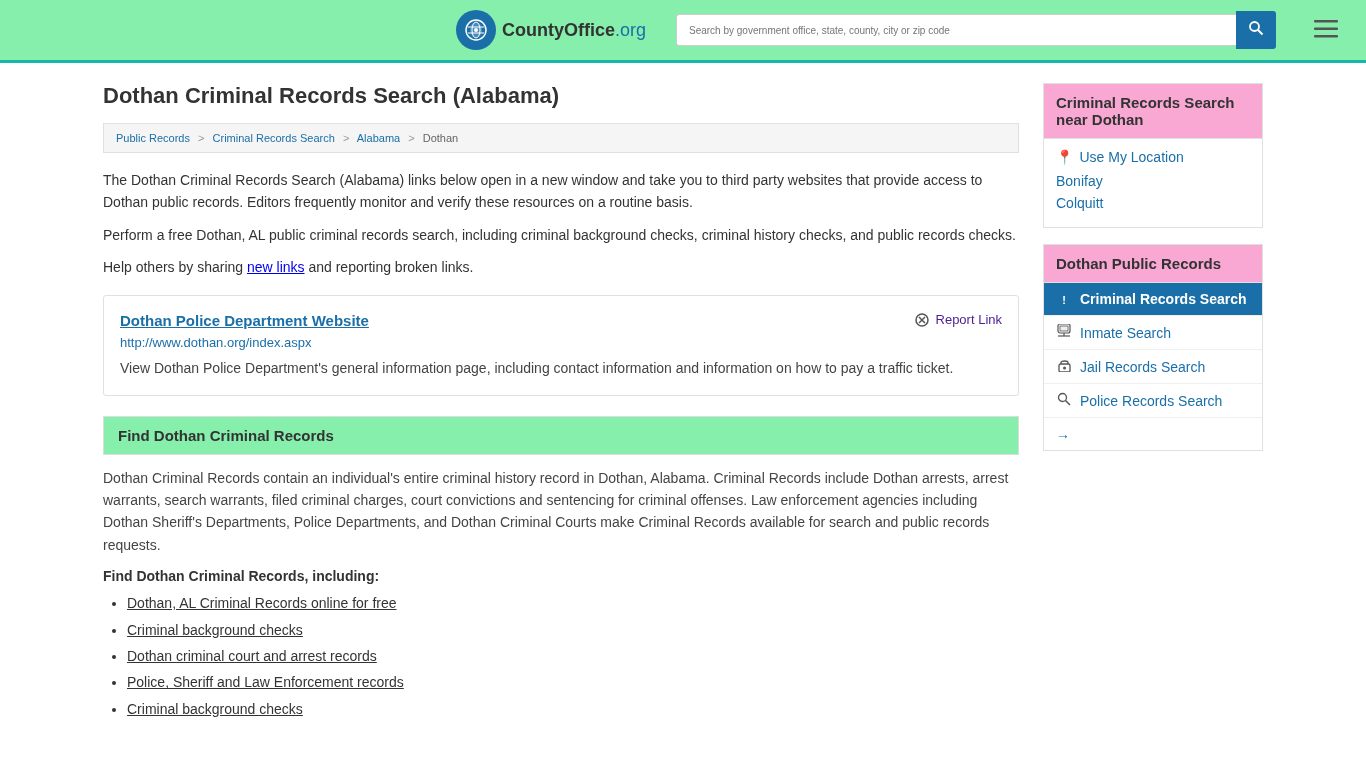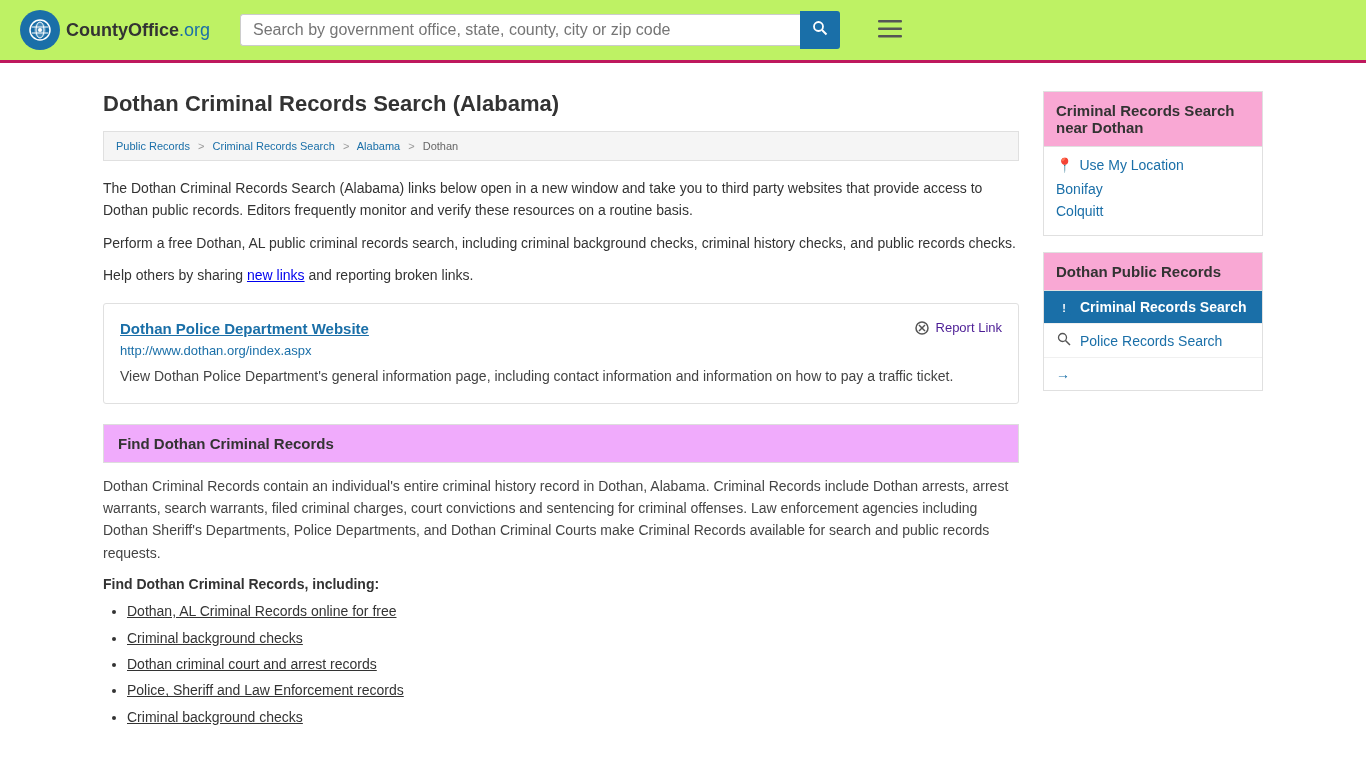--- a/index.html
+++ b/index.html
@@ -1,25 +1,25 @@
 <!DOCTYPE html>
 <html><head>
   <meta charset="utf-8">
   <style>
     * { margin: 0; padding: 0; box-sizing: border-box; }
     body { font-family: Arial, sans-serif; font-size: 14px; color: #333; background: #fff; }
 
     
     #header {
-      background: #bef264;
-      border-bottom: 3px solid #be185d;
+      background: #86efac;
+      border-bottom: 3px solid #14b8a6;
       padding: 10px 20px;
       display: flex;
       align-items: center;
-      justify-content: flex-start;
+      justify-content: flex-end;
     }
     #logo-area {
       display: flex;
       align-items: center;
       gap: 6px;
     }
     .logo-circle {
       width: 40px; height: 40px;
       background: #1a6fa8;
       border-radius: 50%;
@@ -33,21 +33,21 @@
       flex: 1;
       max-width: 600px;
       margin: 0 30px;
     }
     #search-input {
       flex: 1;
       height: 32px;
       border: 1px solid #ccc;
       border-right: none;
       padding: 13px 12px;
-      font-size: 16px;
+      font-size: 10px;
       outline: none;
       border-radius: 3px 0 0 3px;
     }
     #search-btn {
       width: 40px; height: 38px;
       background: #1a6fa8;
       border: none;
       border-radius: 0 3px 3px 0;
       cursor: pointer;
       color: #fff;
@@ -56,21 +56,21 @@
     #menu-icon {
       font-size: 24px;
       cursor: pointer;
       color: #555;
       padding: 4px 8px;
     }
 
     
     #main-content {
       max-width: 1200px;
-      margin: 8px auto;
+      margin: 0 auto;
       padding: 20px 20px;
       display: flex;
       gap: 24px;
     }
 
     
     #left-col { flex: 1; }
 
     h1.page-title {
       font-size: 22px;
@@ -116,21 +116,21 @@
       align-items: center;
       gap: 6px;
       color: #4c1d95;
       font-size: 13px;
       cursor: pointer;
     }
     .link-url { color: #1a6fa8; font-size: 13px; margin-bottom: 8px; }
     .link-desc { font-size: 14px; line-height: 1.5; color: #444; }
 
     .section-header {
-      background: #f0abfc;
+      background: #86efac;
       border: 1px solid #ddd;
       padding: 10px 14px;
       font-size: 15px;
       font-weight: bold;
       margin: 20px 0 12px 0;
     }
 
     .content-block { font-size: 14px; line-height: 1.6; color: #444; margin-bottom: 12px; }
 
     .includes-heading { font-size: 14px; font-weight: bold; margin: 12px 0 8px 0; }
@@ -316,21 +316,42 @@
     <div class="sidebar-box">
       <div class="sidebar-box-header">Dothan Public Records</div>
 
       <div class="sidebar-nav-item active">
         <span class="sidebar-nav-icon">
           <span class="exclaim-icon">!</span>
         </span>
         <a href="#" style="color:#fff;text-decoration:none;">Criminal Records Search</a>
       </div>
 
-
+      <div class="sidebar-nav-item">
+        <span class="sidebar-nav-icon">
+          <svg width="14" height="14" viewBox="0 0 14 14" fill="#555">
+            <rect x="1" y="0" width="12" height="9" rx="2" fill="none" stroke="#555" stroke-width="1.2"></rect>
+            <rect x="3" y="2" width="8" height="5" fill="#eee" stroke="#555" stroke-width="0.8"></rect>
+            <line x1="1" y1="12" x2="13" y2="12" stroke="#555" stroke-width="1.2"></line>
+            <line x1="7" y1="9" x2="7" y2="12" stroke="#555" stroke-width="1.2"></line>
+          </svg>
+        </span>
+        <a href="#" style="color:#1a6fa8;text-decoration:none;">Inmate Search</a>
+      </div>
+
+      <div class="sidebar-nav-item">
+        <span class="sidebar-nav-icon">
+          <svg width="13" height="14" viewBox="0 0 13 14" fill="none">
+            <rect x="1" y="6" width="11" height="8" rx="1.5" fill="none" stroke="#555" stroke-width="1.3"></rect>
+            <path d="M3 6V4.5 C3 2.5 10 2.5 10 4.5 V6" stroke="#555" stroke-width="1.3" fill="none"></path>
+            <circle cx="6.5" cy="10" r="1.5" fill="#555"></circle>
+          </svg>
+        </span>
+        <a href="#" style="color:#1a6fa8;text-decoration:none;">Jail Records Search</a>
+      </div>
 
       <div class="sidebar-nav-item">
         <span class="sidebar-nav-icon">
           <svg width="14" height="14" viewBox="0 0 14 14" fill="none">
             <circle cx="5.5" cy="5.5" r="4" stroke="#555" stroke-width="1.3"></circle>
             <line x1="8.5" y1="8.5" x2="13" y2="13" stroke="#555" stroke-width="1.5"></line>
           </svg>
         </span>
         <a href="#" style="color:#1a6fa8;text-decoration:none;">Police Records Search</a>
       </div>

